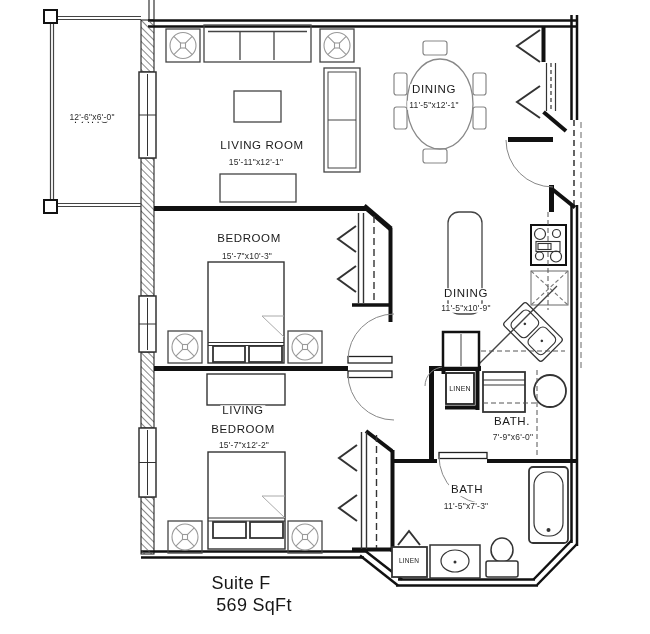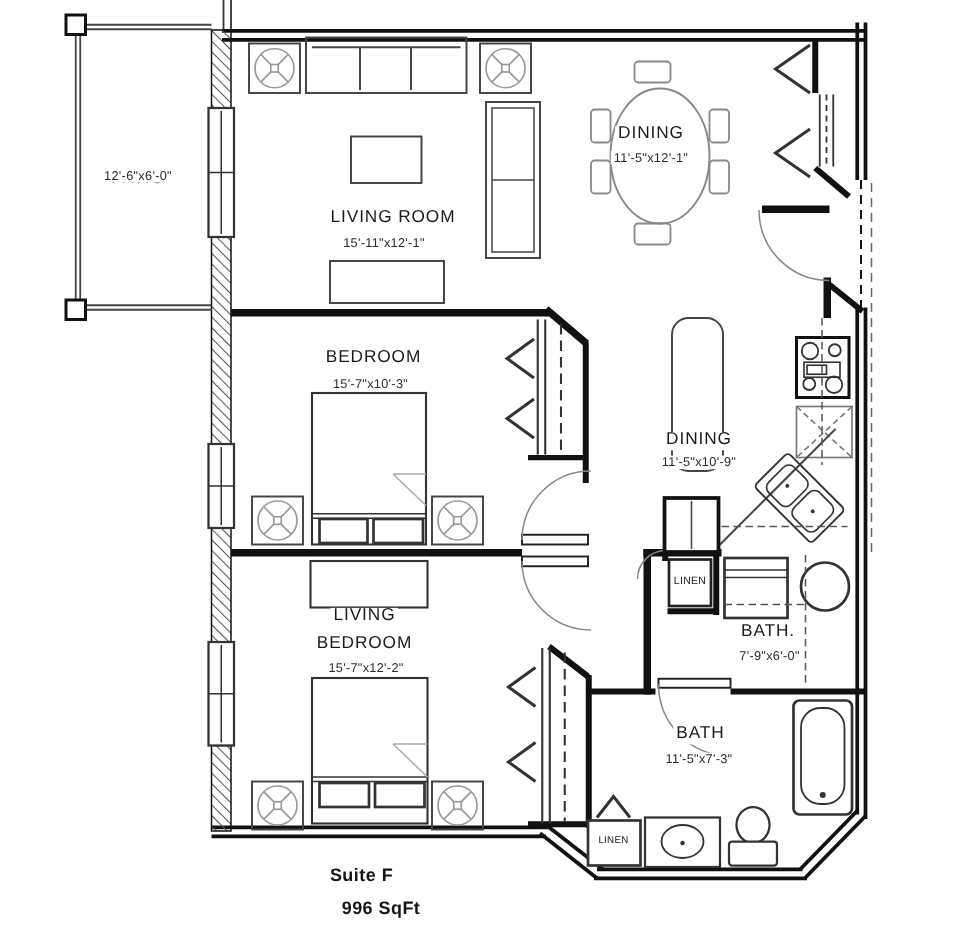--- a/index.html
+++ b/index.html
@@ -4,21 +4,21 @@
 <style>
   html,body{margin:0;padding:0;background:#fff;}
   .stage{position:relative;width:650px;height:634px;background:#fff;overflow:hidden;
          font-family:"Liberation Sans",sans-serif;}
   .stage svg{position:absolute;left:0;top:0;}
   .lbl{position:absolute;transform:translate(-50%,-50%);white-space:nowrap;
        background:#fff;padding:0 2px;color:#1a1a1a;line-height:1;}
   .room-name{font-size:11.5px;letter-spacing:.6px;font-weight:500;}
   .room-dims{font-size:8.5px;letter-spacing:.2px;color:#2b2b2b;}
   .linen{font-size:7px;letter-spacing:.2px;background:transparent;}
-  .suite-title{font-size:12px;font-weight:700;color:#161616;letter-spacing:.3px;}
+  .suite-title{font-size:18px;font-weight:400;color:#161616;letter-spacing:.3px;}
 </style>
 </head>
 <body>
 
 <div class="stage">
 <svg width="650" height="634" viewBox="0 0 650 634">
   <defs>
     <pattern id="hatch" width="5" height="5" patternUnits="userSpaceOnUse" patternTransform="rotate(-45)">
       <line x1="0" y1="0" x2="0" y2="5" stroke="#555" stroke-width="1.4"></line>
     </pattern>
@@ -279,14 +279,14 @@
 <div class="lbl room-name" style="left:512px;top:422px">BATH.</div>
 <div class="lbl room-dims" style="left:513px;top:437px">7'-9"x6'-0"</div>
 
 <div class="lbl room-name" style="left:467px;top:490px">BATH</div>
 <div class="lbl room-dims" style="left:466px;top:506px">11'-5"x7'-3"</div>
 
 <div class="lbl linen" style="left:460px;top:388px">LINEN</div>
 <div class="lbl linen" style="left:409px;top:561px;font-size:6.5px">LINEN</div>
 
 <div class="lbl suite-title" style="left:241px;top:583px">Suite F</div>
-<div class="lbl suite-title" style="left:254px;top:605px">996 SqFt</div>
+<div class="lbl suite-title" style="left:254px;top:605px">569 SqFt</div>
 </div>
 
 </body></html>

